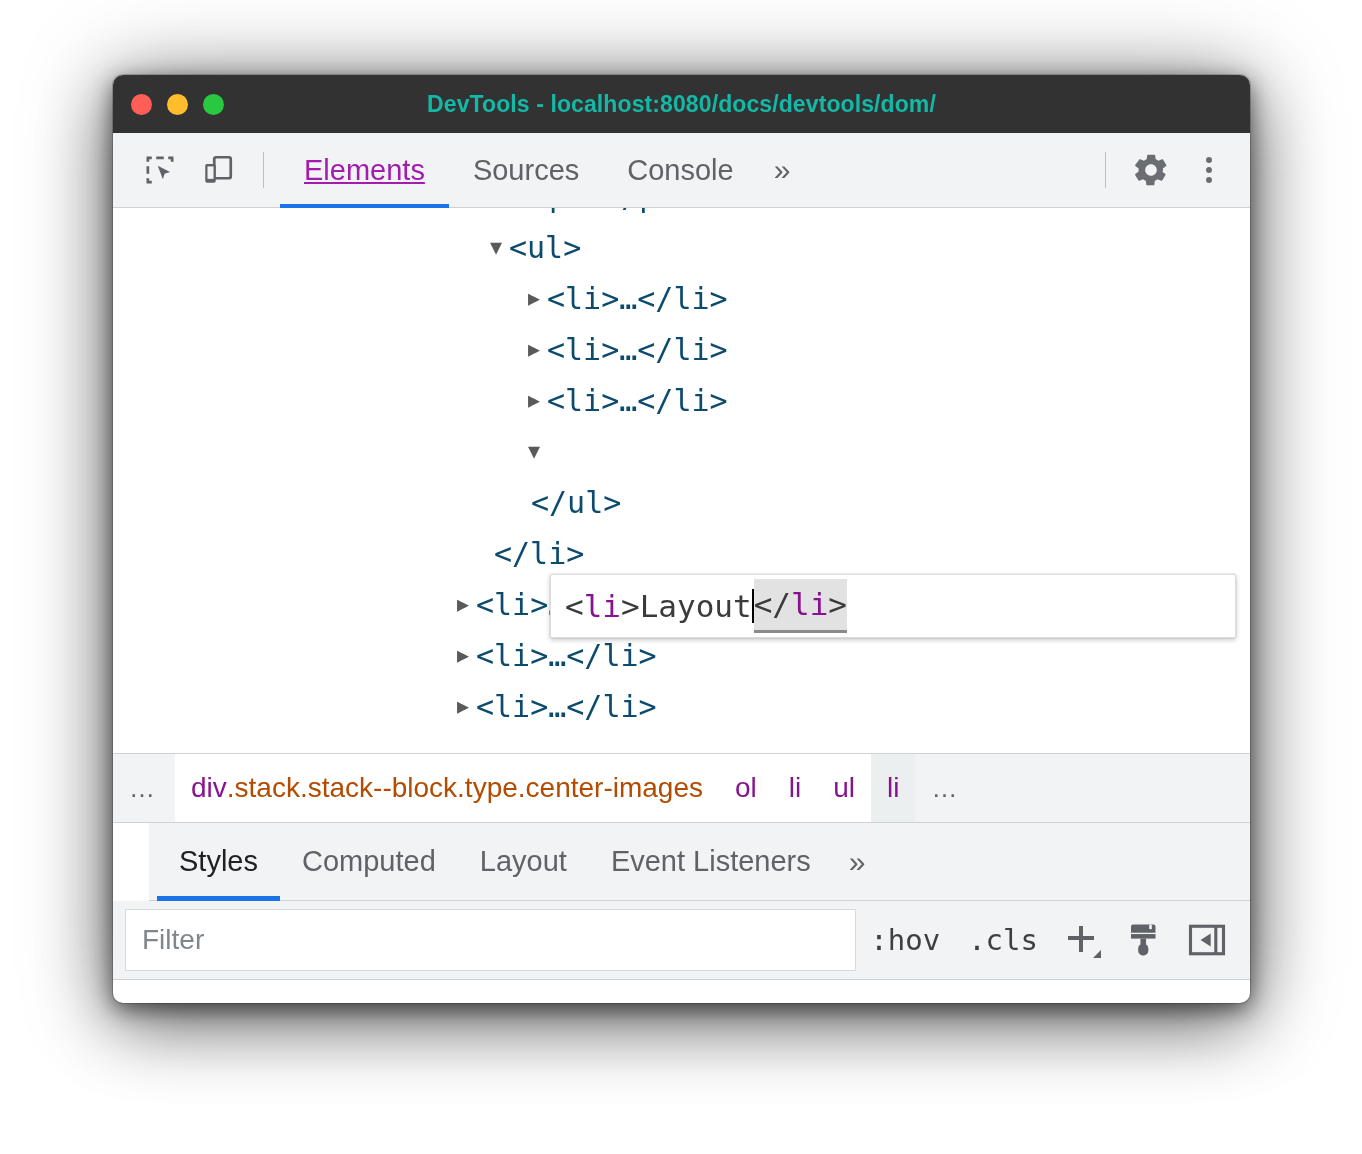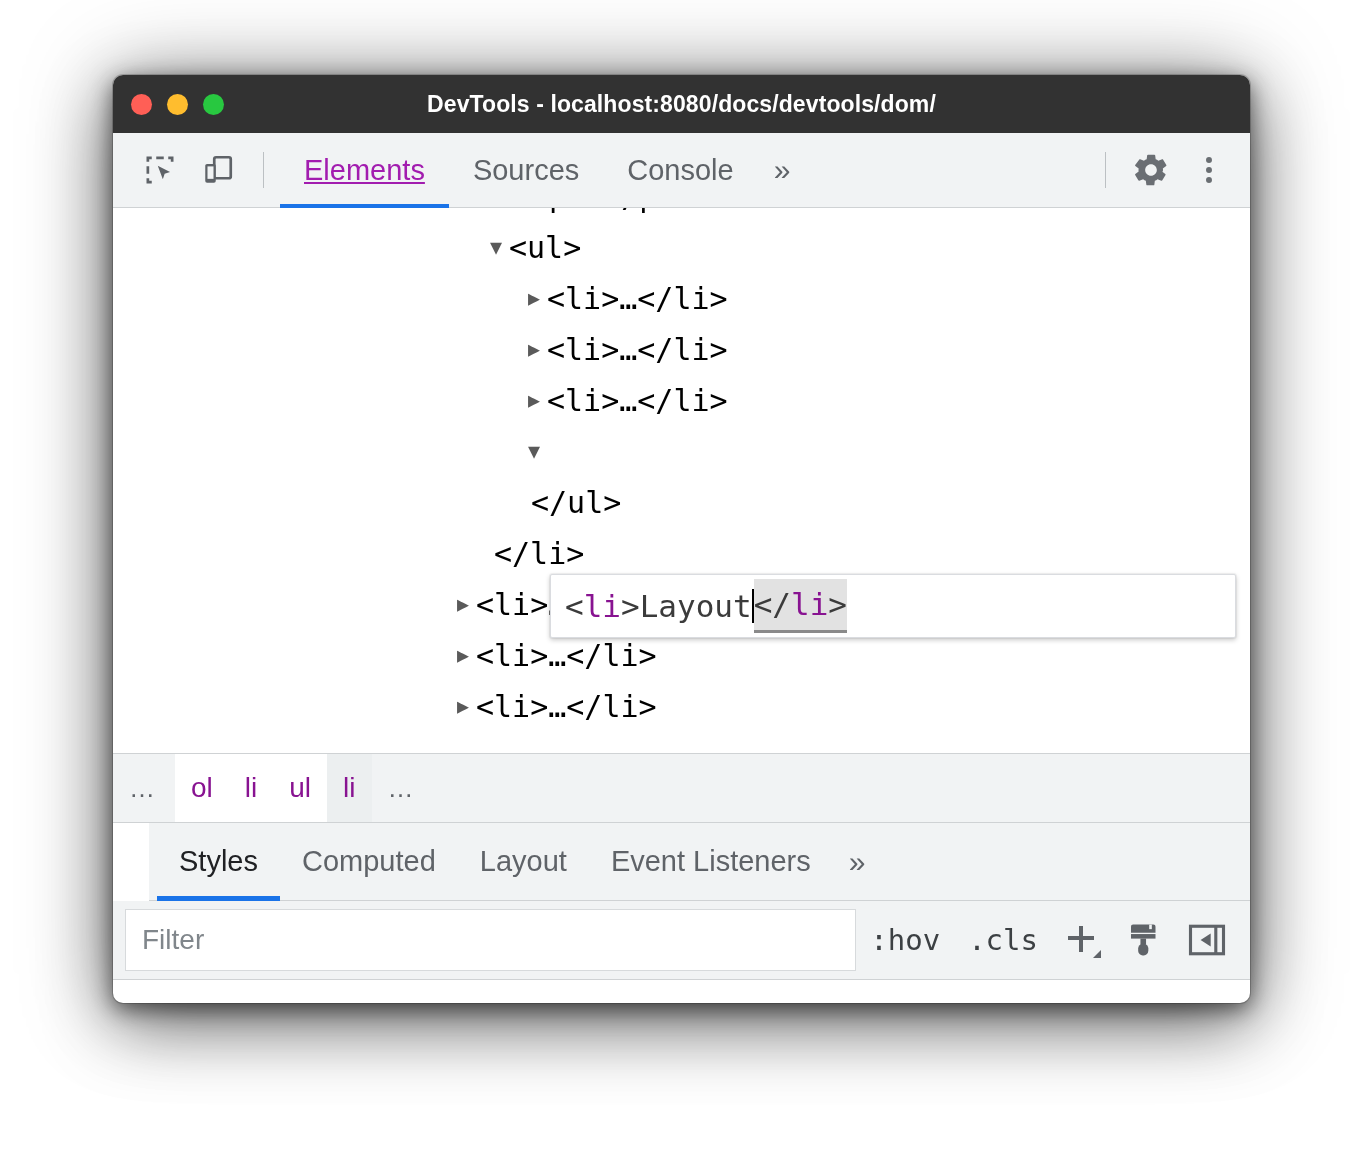--- a/index.html
+++ b/index.html
@@ -56,21 +56,21 @@
   }
   .dot {
     width: 21px;
     height: 21px;
     border-radius: 50%;
   }
   .dot.red    { background: #ff5f56; }
   .dot.yellow { background: #ffbd2e; }
   .dot.green  { background: #28c840; }
   .title-text {
-    color: #ffffff;
+    color: #14b8a6;
     font-size: 23px;
     font-weight: bold;
     letter-spacing: 0.1px;
     white-space: nowrap;
   }
 
   
   .toolbar {
     height: 75px;
     background: #f1f3f4;
@@ -159,21 +159,21 @@
   .twisty {
     width: 26px;
     flex: 0 0 auto;
     display: flex;
     align-items: center;
     justify-content: center;
     color: #5a5a5a;
     font-size: 20px;
   }
   .twisty.blank { color: transparent; }
-  .tag { color: #000000; }
+  .tag { color: #0c4a6e; }
 
   
   .editbox {
     position: absolute;
     left: 437px;
     top: 366px;
     width: 686px;
     height: 64px;
     background: #ffffff;
     border: 1px solid #dadce0;
@@ -441,20 +441,24 @@
           <span class="eb-caret"></span>
           <span class="eb-sel"><span class="eb-angle">&lt;/</span><span class="eb-tag">li</span><span class="eb-angle">&gt;</span></span>
       </div>
     </div>
 
     <div class="breadcrumb">
       <div class="crumb crumb-ellipsis">
         <span>…</span>
       </div>
       <div class="crumb crumb-white">
+        <span class="cb-tag">div</span>
+          <span class="cb-class">.stack.stack--block.type.center-images</span>
+      </div>
+      <div class="crumb crumb-white">
         <span class="cb-tag">ol</span>
       </div>
       <div class="crumb crumb-white">
         <span class="cb-tag">li</span>
       </div>
       <div class="crumb crumb-white">
         <span class="cb-tag">ul</span>
       </div>
       <div class="crumb crumb-selected">
         <span class="cb-tag">li</span>

